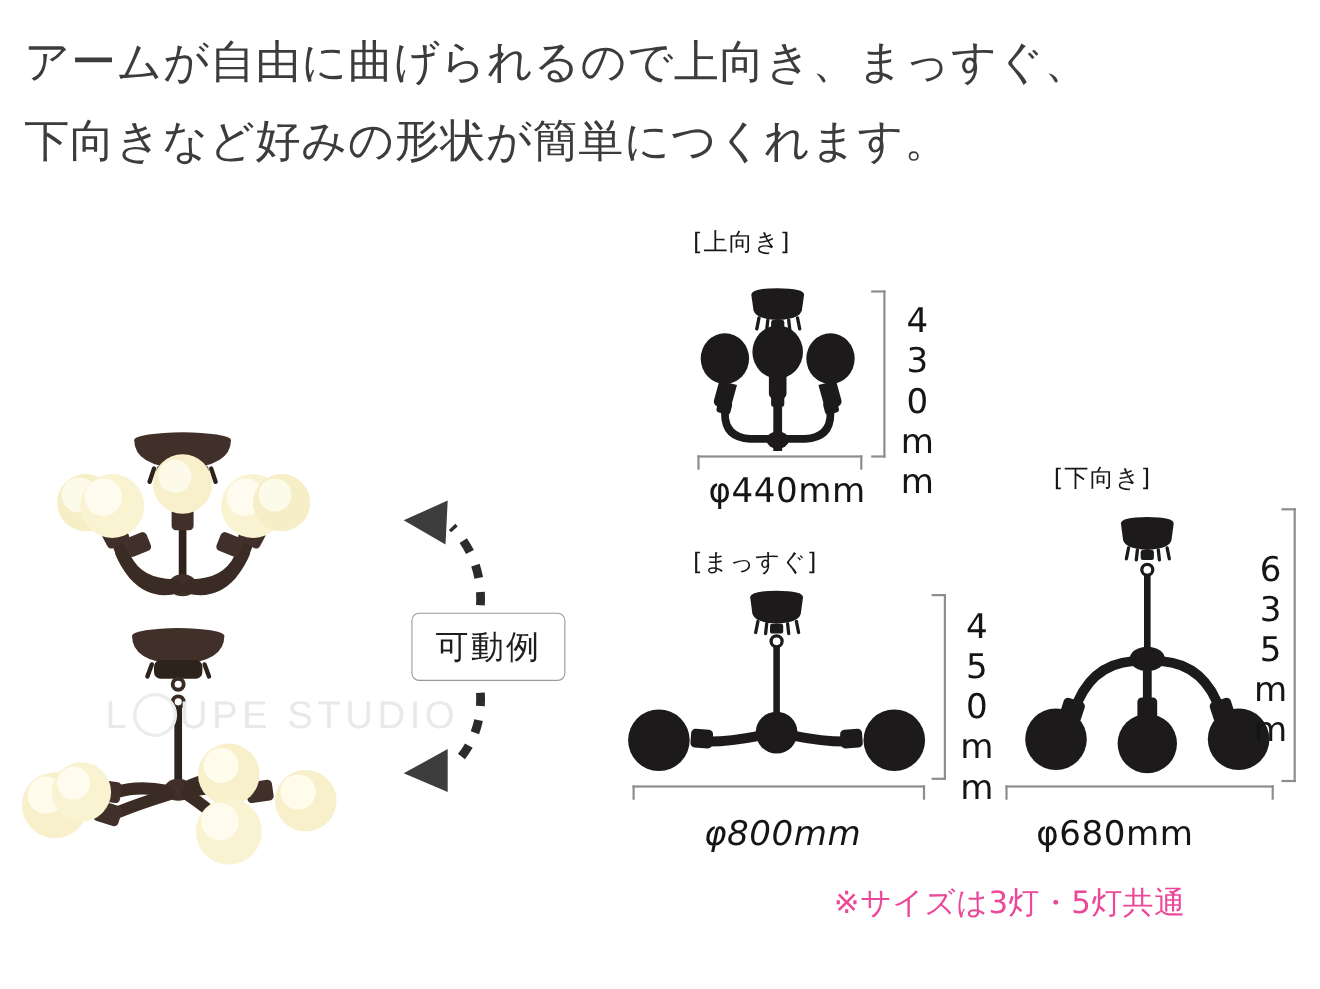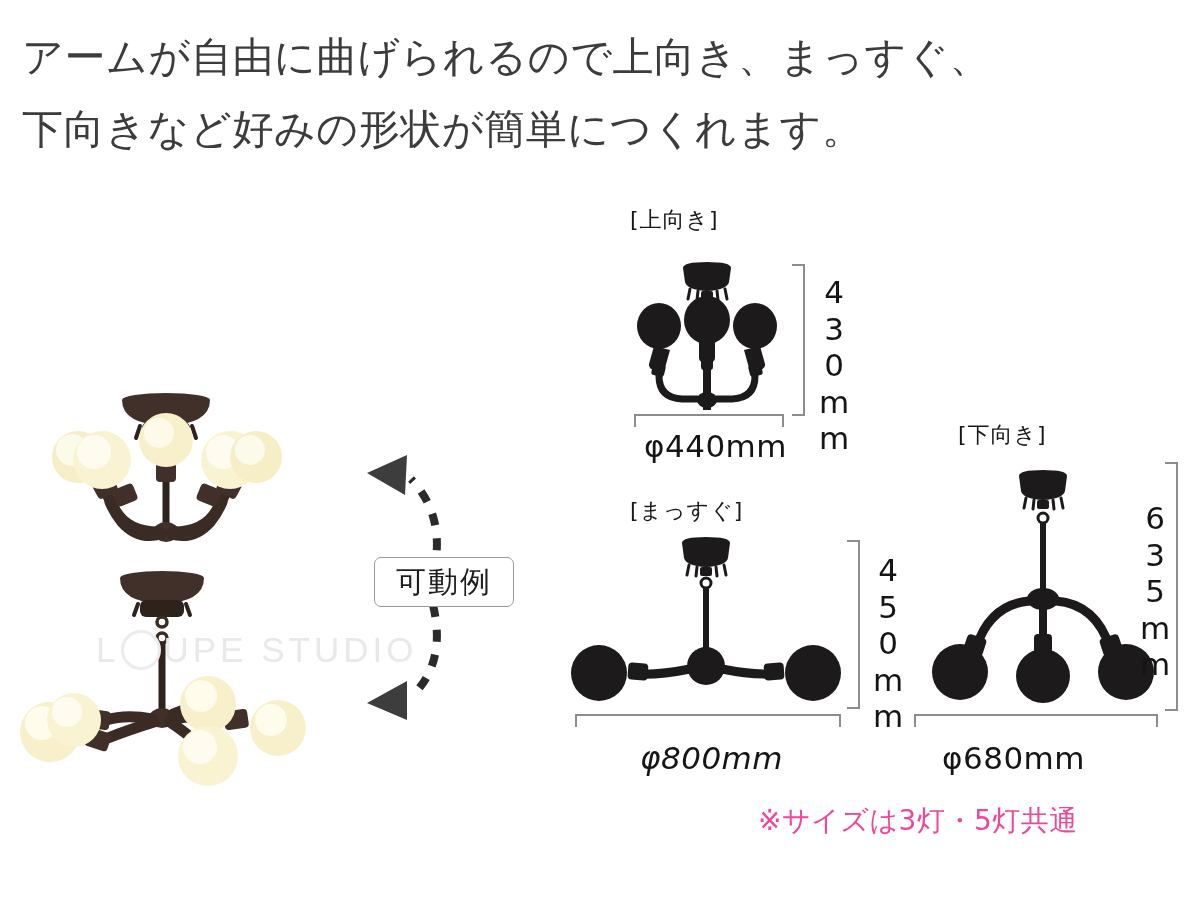--- a/index.html
+++ b/index.html
@@ -78,21 +78,21 @@
     border-left: none;
     width: 11px;
   }
 
   
   #kadou-box {
     position: absolute;
     left: 374px;
     top: 557px;
     width: 140px;
-    height: 50px;
+    height: 62px;
     border: 1.5px solid #9a9a9a;
     border-radius: 7px;
     background: #ffffff;
     display: flex;
     align-items: center;
     justify-content: center;
     font-family: "Liberation Serif", "DejaVu Serif", serif;
     font-size: 30px;
     color: #1e1e1e;
     letter-spacing: 2px;

